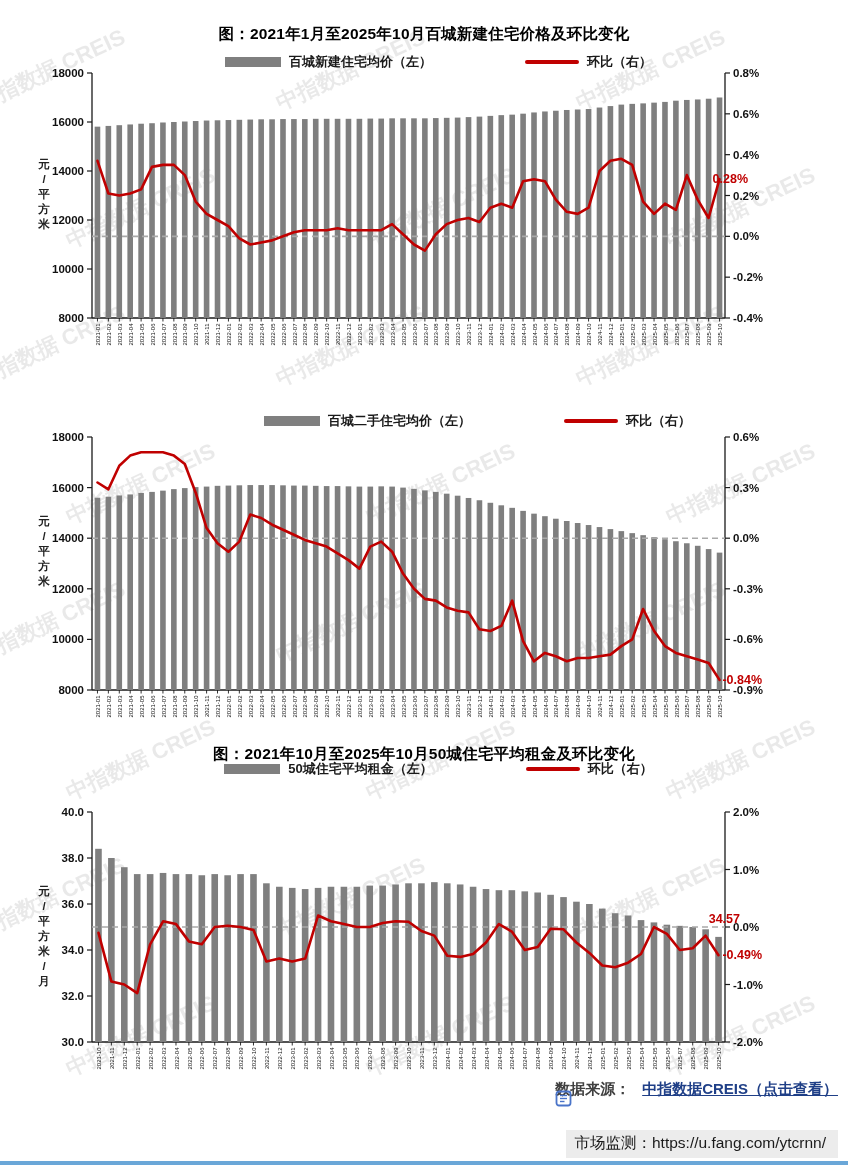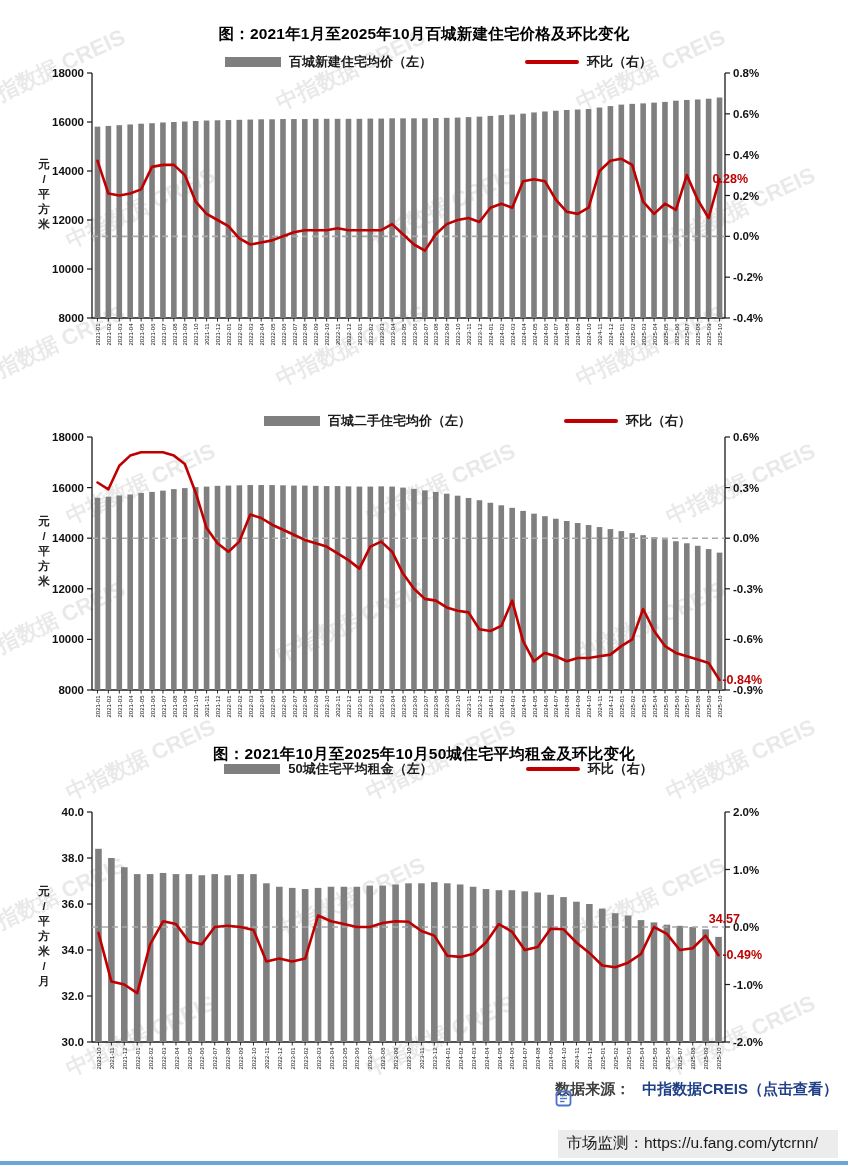--- a/index.html
+++ b/index.html
@@ -11,23 +11,23 @@
         align-items:center;gap:64px;font-size:13px;font-weight:700;color:#1a1a1a;}
   .legend-item{display:flex;align-items:center;gap:8px;margin-left:29px;}
   .swatch-bar{width:56px;height:10px;background:#7f7f7f;display:inline-block;}
   .swatch-line{width:54px;height:3.4px;background:#c00000;display:inline-block;border-radius:2px;}
   svg{position:absolute;left:0;}
   .watermark{position:absolute;color:rgba(110,110,110,0.15);font-size:22px;font-weight:700;
         transform:rotate(-25deg);white-space:nowrap;pointer-events:none;}
   .footer-line1{position:absolute;right:10px;top:1080px;display:flex;align-items:center;gap:6px;
         font-size:15px;font-weight:700;}
   .footer-src{color:#404040;}
-  .footer-link{color:#1f3f87;cursor:pointer;}
+  .footer-link{color:#1f3f87;cursor:pointer;text-decoration:underline;}
   .footer-line2{position:absolute;right:10px;top:1130px;font-size:15.5px;color:#1a1a1a;
-        background:#ececec;padding:3px 20px 4px 8px;}
+        background:#ececec;padding:3px 12px 4px 8px;}
   .bottom-bar{position:absolute;left:0;right:0;top:1161px;height:4px;background:#6aa7d8;}
   .doc-icon{display:inline-block;}
 </style>
 </head>
 <body>
 
 <div class="page">
 
   <div id="wm-layer">
       <div class="watermark" style="left: -30px; top: 55px;">中指数据 CREIS</div>

